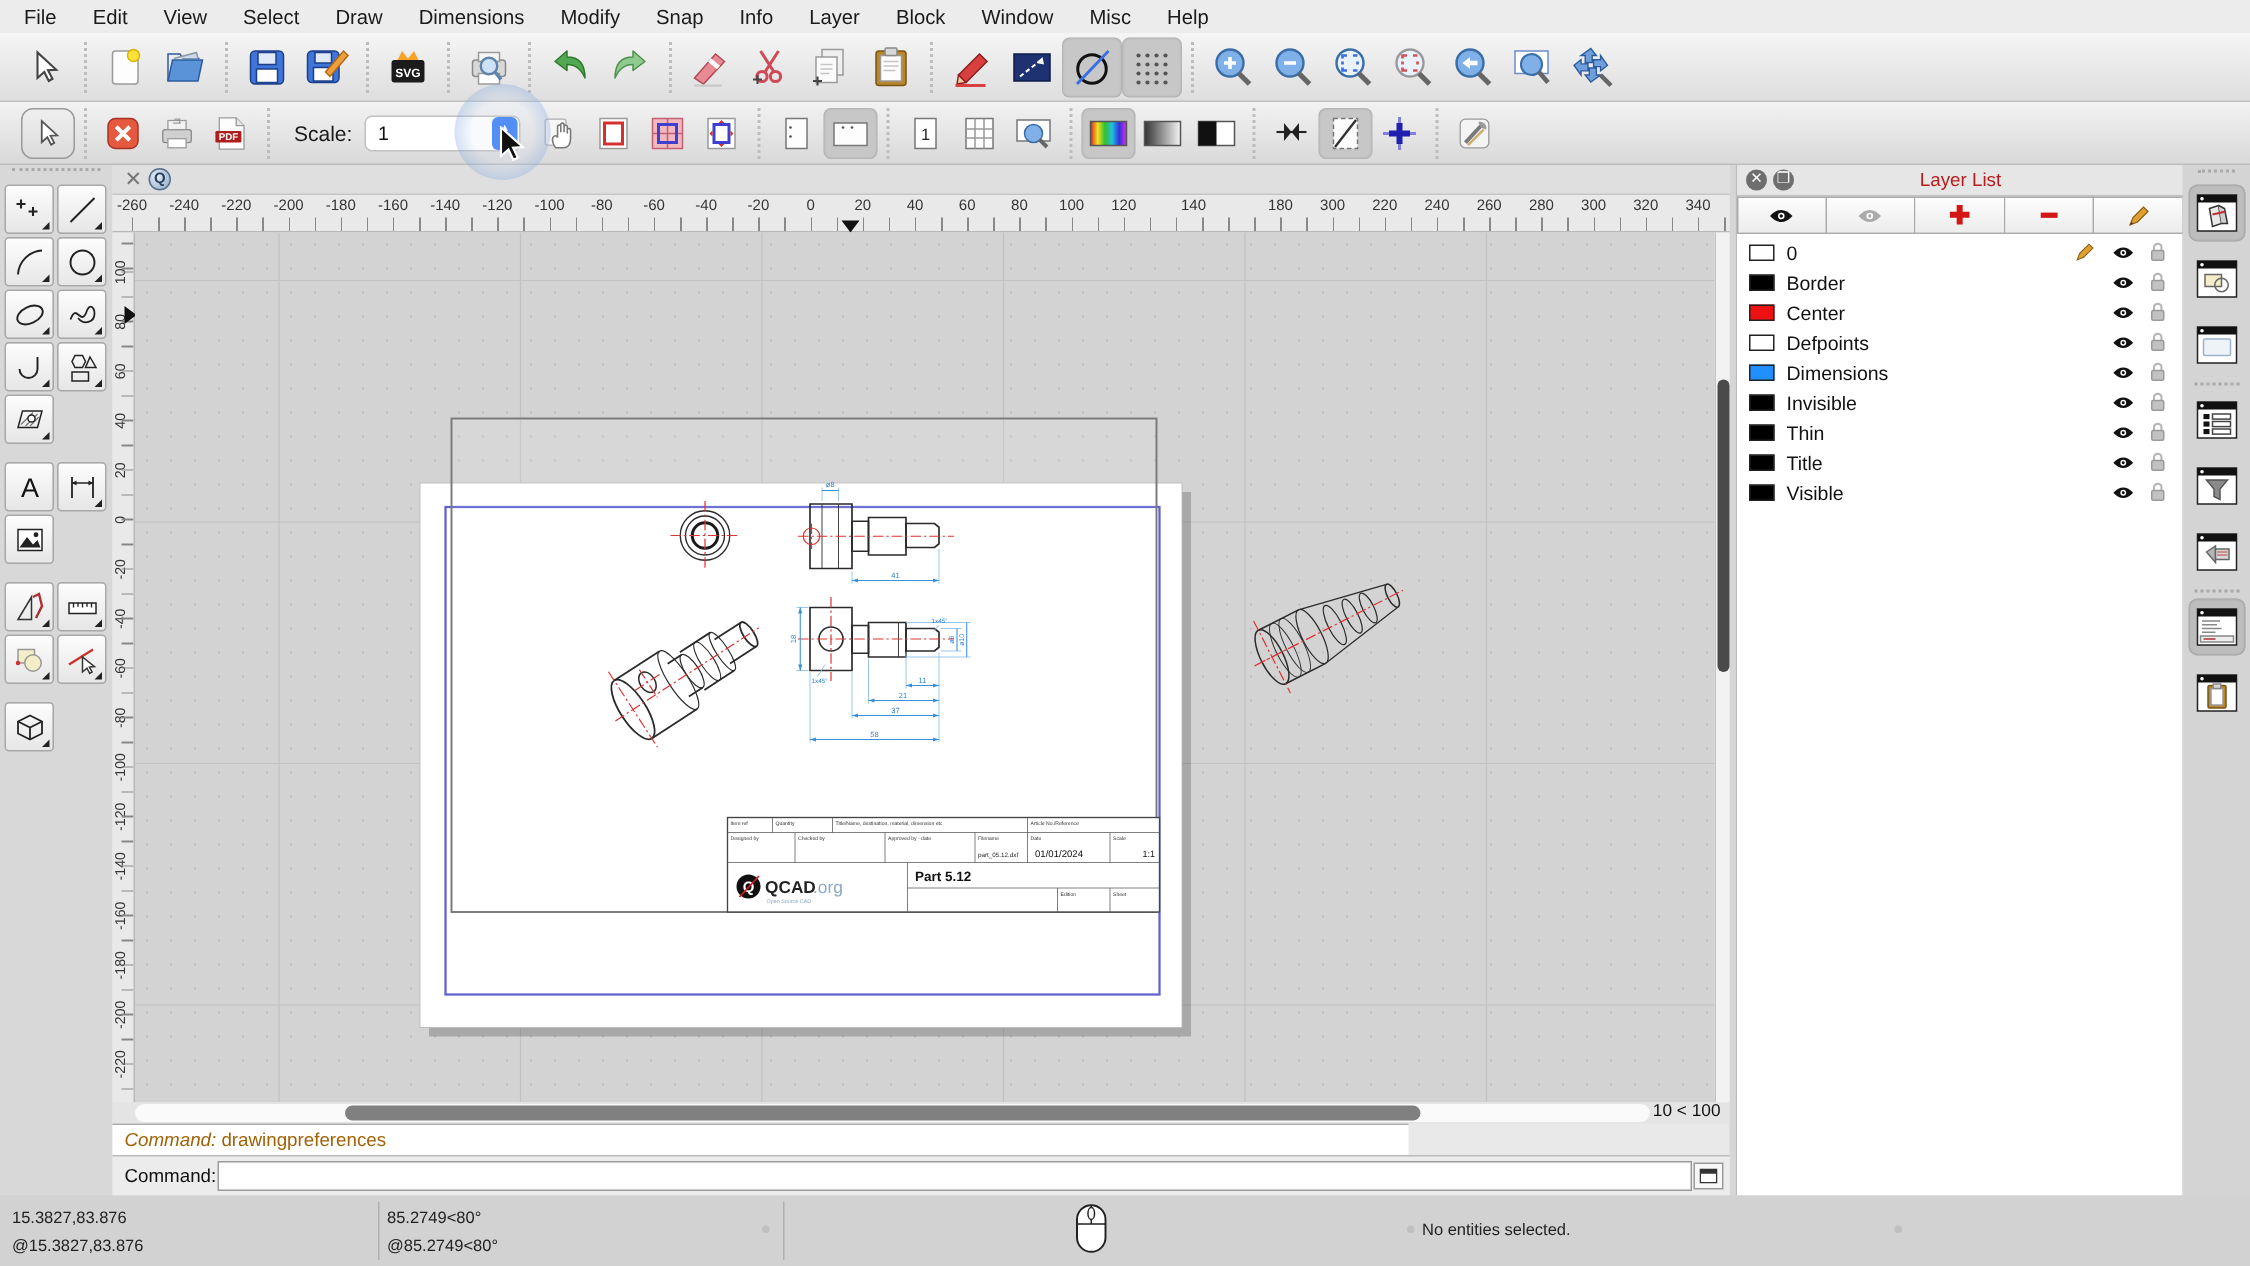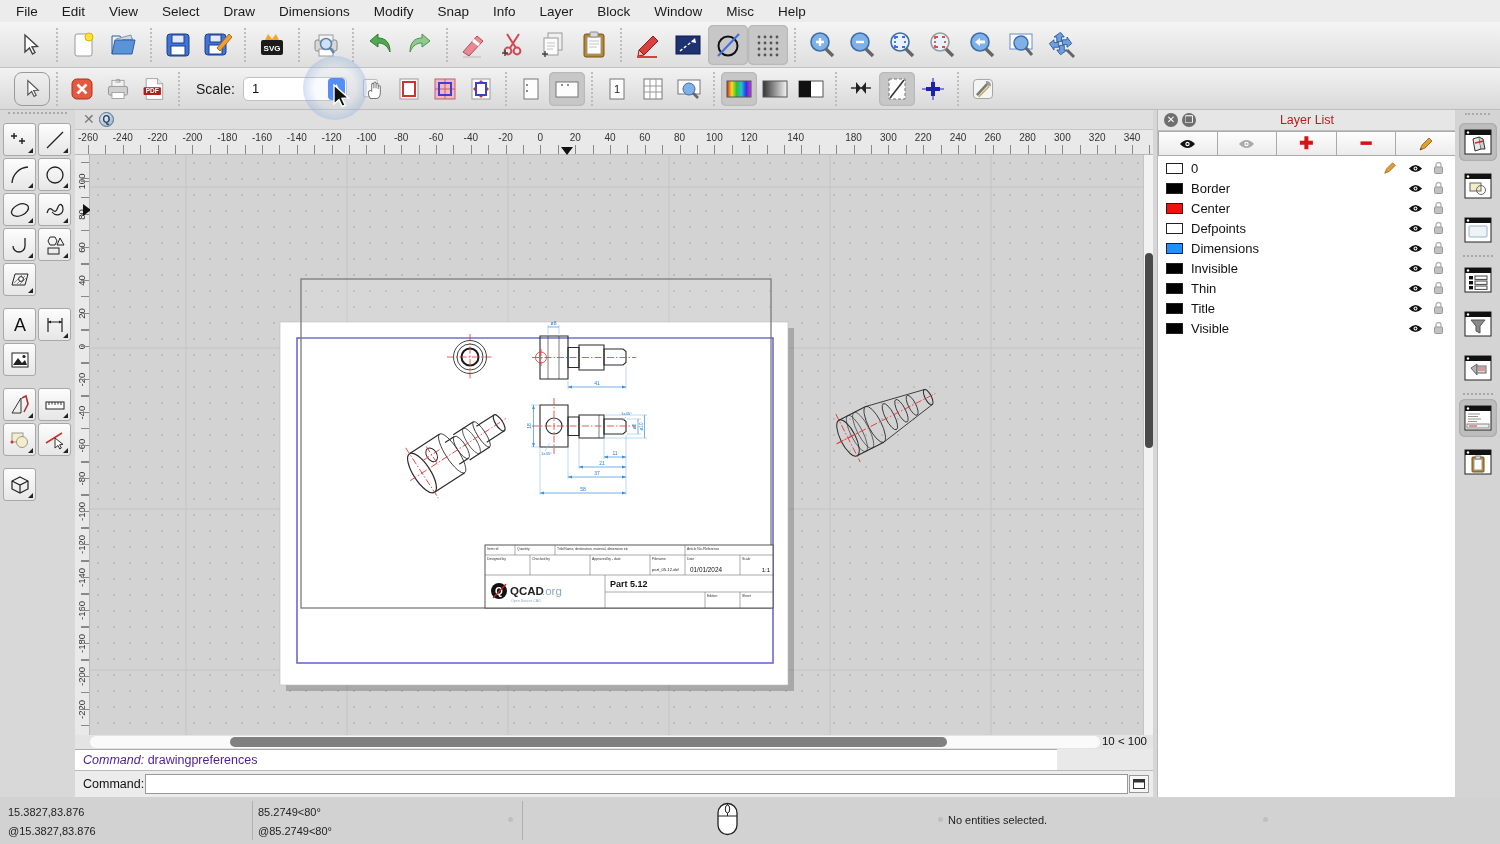--- a/index.html
+++ b/index.html
@@ -73,22 +73,22 @@
 
   
   .vscroll { position:absolute; right:0; top:45px; width:10px; height:580px; background:#f2f2f2; border-left:1px solid #c4c4c4; }
   .vthumb { position:absolute; left:1px; width:8px; border-radius:4px; background:#4a4a4a; }
   .hscrollrow { position:absolute; left:0; top:625px; width:1078px; height:14px; background:#e4e4e4; }
   .htrack { position:absolute; left:15px; top:1px; width:1010px; height:12px; background:#fafafa; border-radius:6px; }
   .hthumb { position:absolute; top:1px; height:10px; border-radius:5px; background:#808080; }
   .gridlabel { position:absolute; right:6px; top:0; font-size:11.5px; color:#111; }
 
   
-  .cmd-history { position:absolute; left:0; top:639px; width:982px; height:21px; background:#fff; border-top:1px solid #aaa;
-     font-size:12.5px; color:#4c1d95; padding:3px 0 0 8px; }
+  .cmd-history { position:absolute; left:0; top:639px; width:864px; height:21px; background:#fff; border-top:1px solid #aaa;
+     font-size:12.5px; color:#a16207; padding:3px 0 0 8px; }
   .cmd-history .lbl { font-style:italic; }
   .cmd-prompt { position:absolute; left:0; top:660px; width:1078px; height:27px; background:#ececec; border-top:1px solid #bbb; }
   .cmd-prompt .lbl { position:absolute; left:8px; top:6px; font-size:12.5px; color:#111; }
   .cmd-input { position:absolute; left:70px; top:3px; width:983px; height:20px; border:1px solid #999; background:#fff; font-size:12px; padding:0 4px; font-family:"Liberation Sans",sans-serif; }
   .cmd-detach { position:absolute; right:4px; top:4px; width:20px; height:18px; border:1px solid #999; background:#f7f7f7; display:flex; align-items:center; justify-content:center; }
 
   
   .dock { position:absolute; left:1157px; top:0; width:298px; height:687px; background:#fff; border-left:1px solid #bbb; }
   .dock-header { position:absolute; left:0; top:0; width:298px; height:21px; background:#e6e6e6; border-bottom:1px solid #c0c0c0; }
   .dock-title { position:absolute; left:0; right:0; top:3px; text-align:center; font-size:12.5px; color:#b91c1c; }

